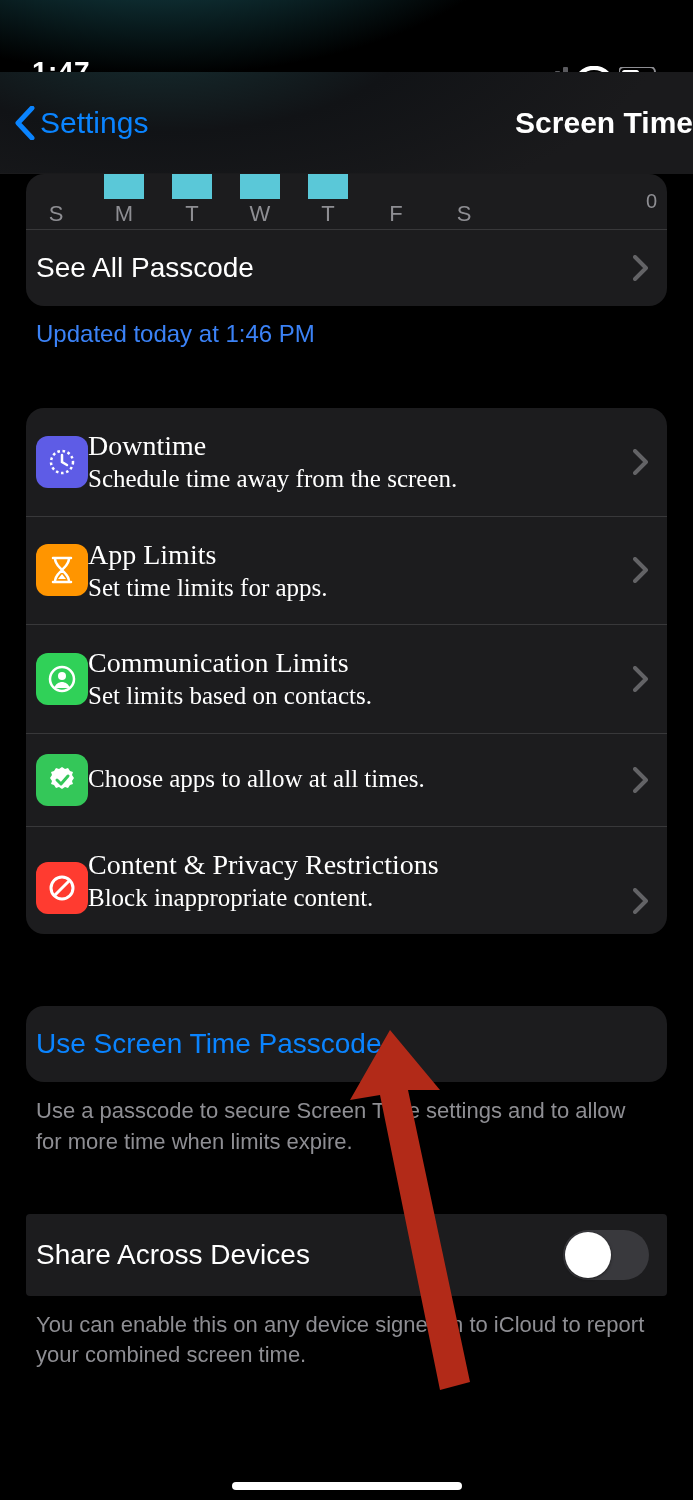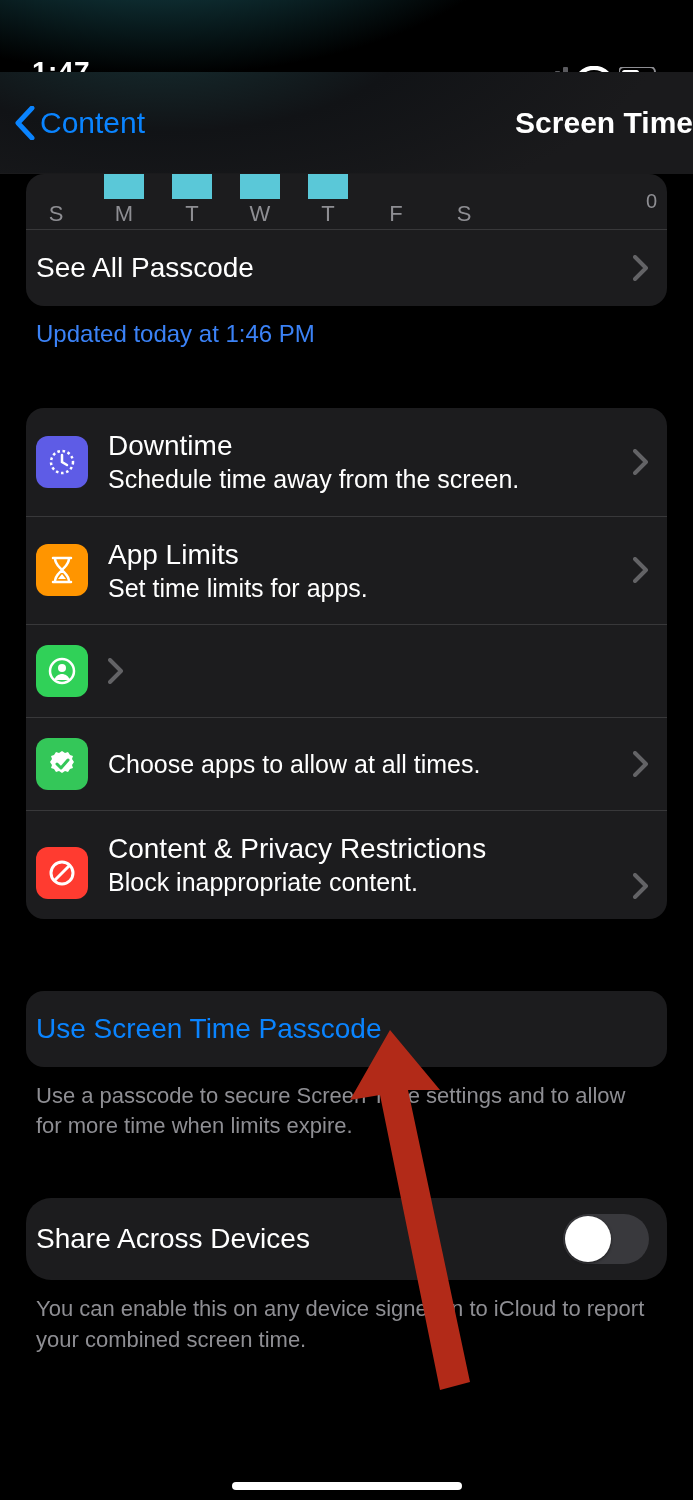--- a/index.html
+++ b/index.html
@@ -72,22 +72,23 @@
   .footer-text{
     color:#3b82f6; font-size:24px; padding:14px 10px 0;
   }
   .footer-text2{
     color:#8e8e93; font-size:22px; line-height:1.4; padding:14px 10px 0;
   }
 
   
   .list{ margin-top:60px; }
   .row{
-    display:flex; align-items:center; padding:20px 18px 20px 10px; gap:20px;
+    display:flex; align-items:center; padding:20px 18px 20px 10px; 
     border-bottom:1px solid #38383a;
+    font-family:Liberation Serif, serif;
   }
   .row:last-child{ border-bottom:none;align-items:flex-end; }
   .icon-wrap{
     width:52px; height:52px; border-radius:12px;
     display:flex; align-items:center; justify-content:center; flex-shrink:0;
   }
   .row-text{ flex:1; min-width:0; }
   .row-title{ color:#fff; font-size:28px; line-height:1.25; }
   .row-sub{ color:#ffffff; font-size:25px; line-height:1.3; }
 
@@ -98,21 +99,21 @@
 
   
   .passcode-card{
     margin-top:72px; background:#1c1c1e; border-radius:18px;
     padding:22px 10px;
   }
   .passcode-link{ color:#0a84ff; font-size:28px; }
 
   
   .share-card{
-    margin-top:56px; background:#1c1c1e; border-radius:25px;
+    margin-top:56px; background:#1c1c1e; border-radius:4px;
     padding:16px 18px 16px 10px;
     display:flex; align-items:center; justify-content:space-between;
   }
   .share-label{ color:#fff; font-size:28px; }
 
   .toggle{
     width:86px; height:50px; border-radius:25px; background:#39393d;
     position:relative;
   }
   .toggle-knob{
@@ -160,21 +161,21 @@
       <rect x="38" y="6" width="3" height="8" rx="1.5" fill="#8e8e93"></rect>
     </svg>
   </span>
 </div>
 
 <div class="nav">
   <div class="nav-back">
     <svg width="22" height="34" viewBox="0 0 22 34">
       <path d="M18 2 L4 17 L18 32" fill="none" stroke="#0a84ff" stroke-width="5" stroke-linecap="round" stroke-linejoin="round"></path>
     </svg>
-    <span>Content</span>
+    <span>Settings</span>
   </div>
   <div class="nav-title">Screen Time</div>
 </div>
 
 <div class="content">
 
   <div class="card chart-card">
     <div class="chart">
       <div class="chart-bars">
         <div style="width:40px"></div>
@@ -244,20 +245,24 @@
     </div>
 
     <div class="row">
       <div class="icon-wrap bg-green">
         <svg width="32" height="32" viewBox="0 0 32 32">
             <circle cx="16" cy="16" r="12" fill="none" stroke="#fff" stroke-width="2.5"></circle>
             <circle cx="16" cy="13" r="4" fill="#fff"></circle>
             <path d="M8 25c1.5-4 5-6 8-6s6.5 2 8 6" fill="#fff"></path>
           </svg>
       </div>
+      <div class="row-text">
+        <div class="row-title">Communication Limits</div>
+        <div class="row-sub">Set limits based on contacts.</div>
+      </div>
       <span class="chevron">
           <svg width="16" height="26" viewBox="0 0 16 26">
             <path d="M2 2l11 11L2 24" fill="none" stroke="#636366" stroke-width="4" stroke-linecap="round" stroke-linejoin="round"></path>
           </svg>
         </span>
     </div>
 
     <div class="row">
       <div class="icon-wrap bg-green2">
         <svg width="32" height="32" viewBox="0 0 32 32">

